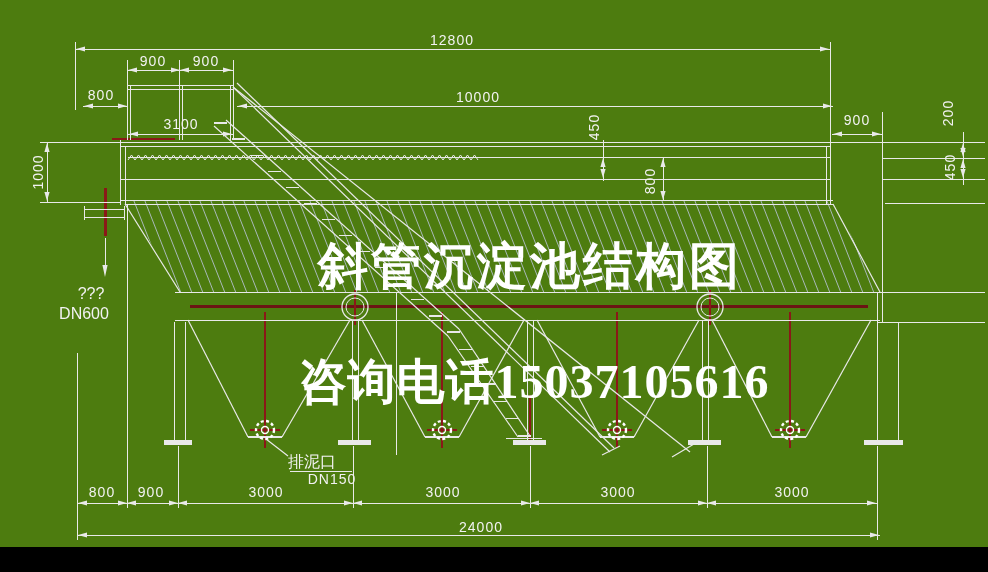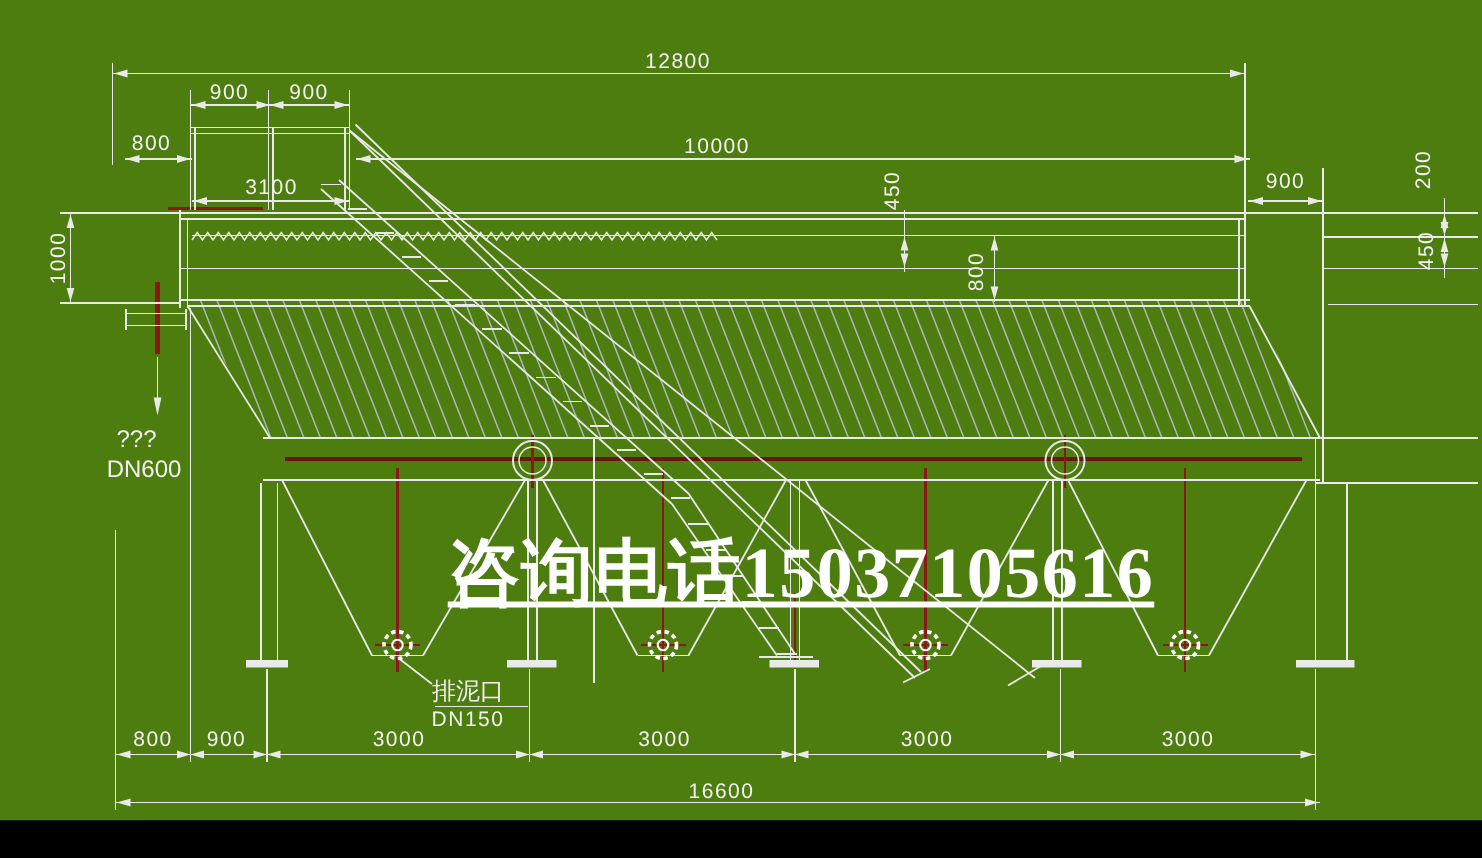--- a/index.html
+++ b/index.html
@@ -5,21 +5,21 @@
   html,body{margin:0;padding:0;background:#000;}
   #stage{position:relative;width:988px;height:547px;background:#4d7c0f;overflow:hidden;
          font-family:"Liberation Sans",sans-serif;}
   #cad{position:absolute;left:0;top:0;}
   .lb{position:absolute;transform:translate(-50%,-50%);color:#f2f2f2;
       font:14px "Liberation Sans",sans-serif;letter-spacing:1px;white-space:nowrap;
       line-height:1;user-select:none;}
   .rot{transform:translate(-50%,-50%) rotate(-90deg);}
   .big{font-size:16px;letter-spacing:0;}
   .title{font:bold 50px "Liberation Serif","DejaVu Serif",serif;color:#fff;letter-spacing:3px;}
-  .phone{font:bold 48px "Liberation Serif","DejaVu Serif",serif;color:#fff;letter-spacing:1px;text-decoration:underline;}
+  .phone{font:bold 48px "Liberation Serif","DejaVu Serif",serif;color:#fff;letter-spacing:1px;}
   .site{font:14px "DejaVu Sans Mono",monospace;color:#242424;letter-spacing:1px;}
 </style>
 </head>
 <body>
 
 <div id="stage">
   <svg id="cad" width="988" height="572" viewBox="0 0 988 572">
       <defs>
         <clipPath id="hz">
           <polygon points="125,200 833,200 880,292 180,292"></polygon>
@@ -308,26 +308,27 @@
   <div class="lb" style="left:478px;top:97px">10000</div>
   <div class="lb" style="left:181px;top:124px">3100</div>
   <div class="lb rot" style="left:38px;top:172px">1000</div>
   <div class="lb" style="left:857px;top:120px">900</div>
   <div class="lb rot" style="left:594px;top:127px">450</div>
   <div class="lb rot" style="left:650px;top:181px">800</div>
   <div class="lb rot" style="left:948px;top:113px">200</div>
   <div class="lb rot" style="left:950px;top:167px">450</div>
 
   <div class="lb big" style="left:91px;top:294px">???</div>
-  <div class="lb big" style="left:96px;top:314px">DN600</div>
+  <div class="lb big" style="left:84px;top:314px">DN600</div>
   <div class="lb big" style="left:312px;top:462px">排泥口</div>
-  <div class="lb" style="left:312px;top:479px">DN150</div>
+  <div class="lb" style="left:332px;top:479px">DN150</div>
 
   <div class="lb" style="left:102px;top:492px">800</div>
   <div class="lb" style="left:151px;top:492px">900</div>
   <div class="lb" style="left:266px;top:492px">3000</div>
   <div class="lb" style="left:443px;top:492px">3000</div>
   <div class="lb" style="left:618px;top:492px">3000</div>
   <div class="lb" style="left:792px;top:492px">3000</div>
-  <div class="lb" style="left:481px;top:527px">16600</div>
-
+  <div class="lb" style="left:481px;top:527px">24000</div>
+
+  <div class="lb title" style="left:530px;top:266px">斜管沉淀池结构图</div>
   <div class="lb phone" style="left:534px;top:382px">咨询电话15037105616</div>
 </div>
 
 </body></html>

